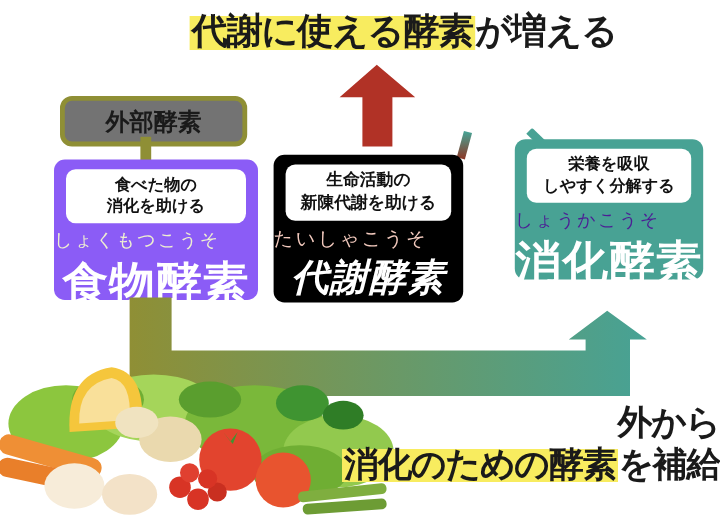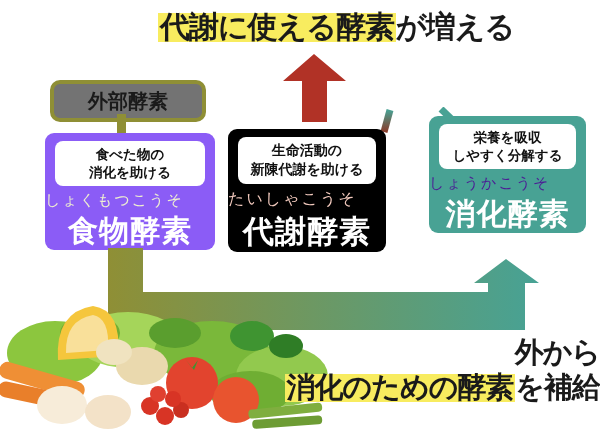--- a/index.html
+++ b/index.html
@@ -24,23 +24,23 @@
   .card-food{left:45px;top:133px;width:170px;height:117px;background:#8b5cf6;}
   .card-metabolic{left:228px;top:129px;width:158px;height:123px;background:#000000;}
   .card-digestive{left:429px;top:116px;width:157px;height:117px;background:#48a294;}
   .card-desc{background:#fff;border-radius:8px;margin:8px 10px 0 10px;padding:4px 0 5px 0;
              text-align:center;font-size:13.5px;font-weight:800;line-height:1.35;color:#111;}
   .card-metabolic .card-desc{font-size:14px;}
   .kana{font-size:15px;font-weight:400;letter-spacing:2px;margin-top:5px;white-space:nowrap;}
   .card-food .kana{color:#eff0d0;}
   .card-metabolic .kana{color:#f3cabe;font-size:16px;}
   .card-digestive .kana{color:#4c1d95;}
-  .ename{text-align:center;font-size:30px;font-weight:800;color:#ffffff;letter-spacing:1px;
+  .ename{text-align:center;font-size:38px;font-weight:800;color:#ffffff;letter-spacing:1px;
          margin-top:1px;white-space:nowrap;}
-  .card-metabolic .ename{font-size:31px;}
+  .card-metabolic .ename{font-size:31px;font-style:italic;}
   
   .caption{left:230px;top:335px;width:370px;text-align:right;font-weight:800;
            font-size:29px;line-height:1.2;letter-spacing:-1px;}
   .caption .line{white-space:nowrap;}
   
   .svg-layer{pointer-events:none;}
 </style>
 </head>
 <body>
 

